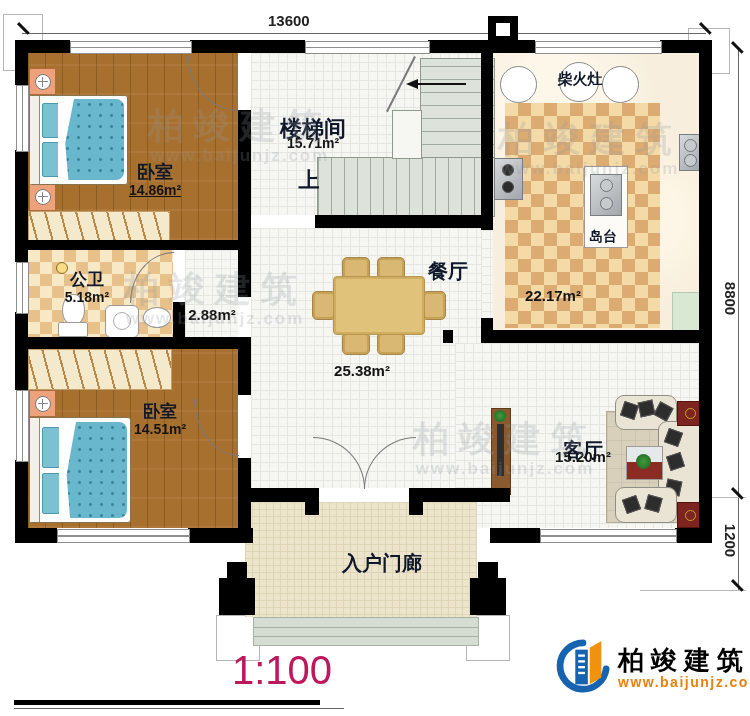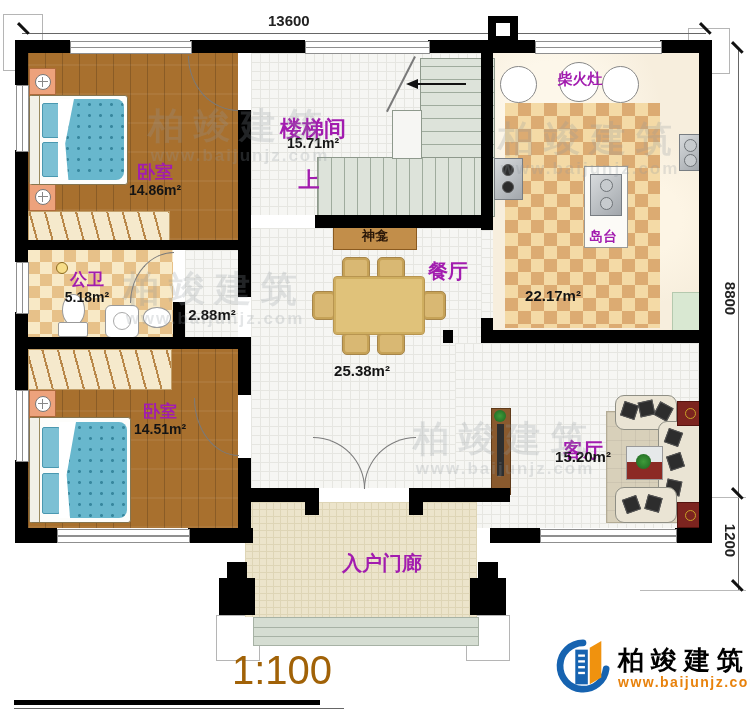--- a/index.html
+++ b/index.html
@@ -78,38 +78,38 @@
   .plantdot{position:absolute;border-radius:50%;background:radial-gradient(#3f9a3a,#1c641f);z-index:10;}
   .bigrug{position:absolute;background-color:#d8d0ba;border:1px solid #b3ab94;z-index:7;
         background-image:linear-gradient(rgba(0,0,0,.05) 1px,transparent 1px),linear-gradient(90deg,rgba(0,0,0,.05) 1px,transparent 1px);
         background-size:14px 14px;}
   .sofa{position:absolute;background:#eae4d4;border:1px solid #8f8f85;border-radius:9px;z-index:8;}
   .cushion{position:absolute;width:13px;height:13px;background:#2d2d2d;border:1px solid #555;z-index:9;}
   .redrug{position:absolute;background:#7c241f;border:1px solid #54120e;z-index:8;display:flex;align-items:center;justify-content:center;}
   .redrug i{width:9px;height:9px;border-radius:50%;border:1.5px solid #c9a227;display:block;}
   .ctable{position:absolute;z-index:9;border:1px solid #9a9a9a;background:linear-gradient(180deg,#e6e9ea 0 46%,#8c2a24 46% 100%);}
   
-  .lbl{position:absolute;font-weight:bold;color:#a21caf;z-index:30;text-align:center;white-space:nowrap;}
+  .lbl{position:absolute;font-weight:bold;color:#0f172a;z-index:30;text-align:center;white-space:nowrap;}
   .area{position:absolute;font-weight:bold;color:#141414;z-index:30;text-align:center;white-space:nowrap;font-size:14px;}
   
   .dimline{position:absolute;background:#666;z-index:3;}
   .tick{position:absolute;width:15px;height:2.5px;background:#111;transform:rotate(45deg);z-index:4;}
   .extl{position:absolute;background:#b9b9b9;z-index:3;}
   .dimtxt{position:absolute;font-size:15px;font-weight:bold;color:#222;z-index:4;white-space:nowrap;}
   
   .diag{position:absolute;width:1.5px;background:#7a7a7a;z-index:9;}
   .arrline{position:absolute;background:#111;z-index:9;}
   .arrhead{position:absolute;width:0;height:0;border-right:12px solid #111;border-top:5px solid transparent;border-bottom:5px solid transparent;z-index:9;}
   
   .wm{position:absolute;z-index:40;color:#90989f;opacity:.24;font-weight:bold;text-align:center;pointer-events:none;line-height:1.15;}
   .wm .cn{font-size:36px;letter-spacing:10px;display:block;}
   .wm .en{font-size:17px;letter-spacing:2px;display:block;}
   
   .tb-title{position:absolute;font-size:44px;font-weight:bold;letter-spacing:4px;color:#000;z-index:30;white-space:nowrap;}
-  .tb-scale{position:absolute;font-size:40px;font-weight:400;color:#a16207;z-index:30;white-space:nowrap;}
+  .tb-scale{position:absolute;font-size:40px;font-weight:400;color:#be185d;z-index:30;white-space:nowrap;}
   .stat{position:absolute;font-size:19px;font-weight:bold;color:#000;z-index:30;white-space:nowrap;}
   .brandname{font-size:26px;font-weight:bold;letter-spacing:7px;color:#000;line-height:1;}
   .brandurl{font-size:14px;font-weight:bold;letter-spacing:1.5px;color:#e8820c;line-height:1.3;}
 </style>
 </head>
 <body>
 
 <div id="canvas">
 
   <div class="dimline" style="left:22px;top:33px;width:684px;height:1px;"></div>
@@ -230,23 +230,20 @@
       <i></i>
     </div>
   <div class="bed" style="left:29px;top:417px;width:100px;height:104px;">
     <div class="headb"></div>
     <div class="pillow" style="left:12px;top:9px;width:16px;height:39px;"></div>
     <div class="pillow" style="left:12px;top:55px;width:16px;height:39px;"></div>
     <div class="duvet" style="left:33px;top:4px;width:64px;height:96px;"></div>
     <div class="sheet" style="left:29px;top:4px;width:17px;height:96px;"></div>
   </div>
 
-  <div class="shrine" style="left:333px;top:222px;width:82px;height:26px;">
-    <span class="lbl" style="position:static;font-size:13px;color:#2a1708;">神龛</span>
-  </div>
   <div class="chair" style="left:342px;top:257px;width:26px;height:21px;"></div>
   <div class="chair" style="left:377px;top:257px;width:26px;height:21px;"></div>
   <div class="chair" style="left:342px;top:332px;width:26px;height:21px;"></div>
   <div class="chair" style="left:377px;top:332px;width:26px;height:21px;"></div>
   <div class="chair" style="left:312px;top:291px;width:22px;height:27px;"></div>
   <div class="chair" style="left:422px;top:291px;width:22px;height:27px;"></div>
   <div class="table" style="left:333px;top:276px;width:90px;height:57px;"></div>
 
   <div class="rug-checker" style="left:505px;top:103px;width:155px;height:225px;"></div>
   <div class="pot" style="left:500px;top:66px;width:35px;height:35px;"></div>
@@ -289,21 +286,21 @@
   <div class="redrug" style="left:677px;top:401px;width:24px;height:23px;">
       <i></i>
     </div>
   <div class="redrug" style="left:677px;top:502px;width:24px;height:24px;">
       <i></i>
     </div>
   <div class="ctable" style="left:626px;top:446px;width:35px;height:32px;"></div>
   <div class="plantdot" style="left:636px;top:454px;width:15px;height:15px;"></div>
 
   <div class="lbl" style="left:110px;top:160px;width:90px;font-size:18px;">卧室</div>
-  <div class="area" style="left:110px;top:182px;width:90px;">14.86m²</div>
+  <div class="area" style="left:110px;top:182px;width:90px;text-decoration:underline;">14.86m²</div>
   <div class="lbl" style="left:263px;top:114px;width:100px;font-size:22px;">楼梯间</div>
   <div class="area" style="left:263px;top:135px;width:100px;">15.71m²</div>
   <div class="lbl" style="left:294px;top:166px;width:30px;font-size:21px;">上</div>
   <div class="lbl" style="left:540px;top:70px;width:80px;font-size:15px;z-index:31;">柴火灶</div>
   <div class="lbl" style="left:575px;top:228px;width:56px;font-size:14px;z-index:31;">岛台</div>
   <div class="area" style="left:503px;top:287px;width:100px;font-size:15px;">22.17m²</div>
   <div class="lbl" style="left:52px;top:268px;width:70px;font-size:17px;">公卫</div>
   <div class="area" style="left:47px;top:289px;width:80px;">5.18m²</div>
   <div class="area" style="left:180px;top:306px;width:64px;font-size:15px;">2.88m²</div>
   <div class="lbl" style="left:413px;top:258px;width:70px;font-size:20px;">餐厅</div>

